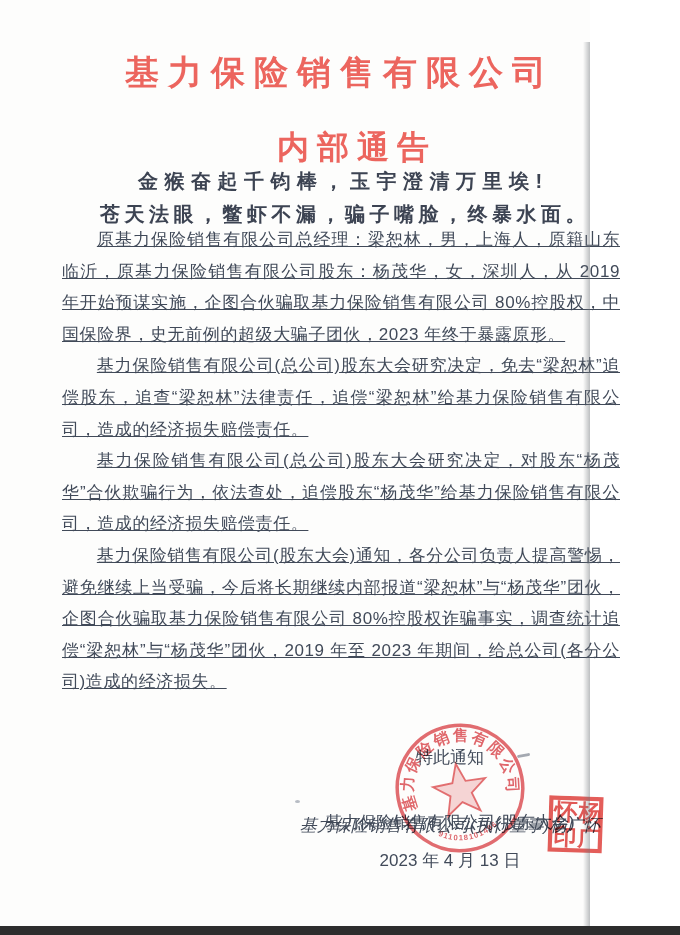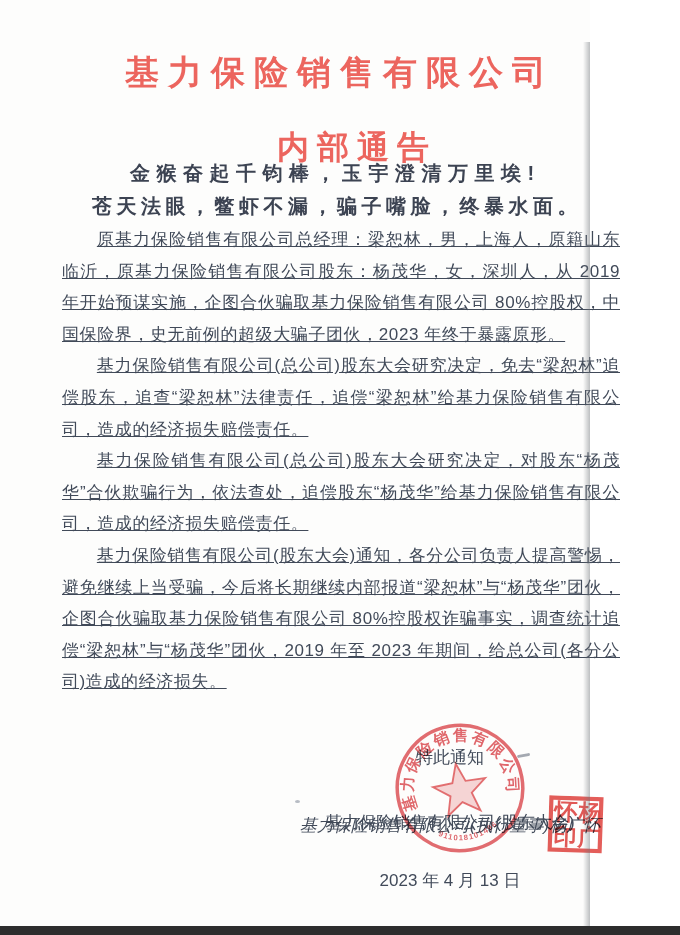--- a/index.html
+++ b/index.html
@@ -19,39 +19,39 @@
     font-size:34px;font-weight:bold;letter-spacing:9px;
     white-space:nowrap;
   }
   .doc-subtitle{
     position:absolute;top:109px;left:0;width:680px;margin:17px;
     text-align:center;color:#ec655e;
     font-size:32px;font-weight:bold;letter-spacing:8px;
     white-space:nowrap;
   }
   .slogan{
-    position:absolute;margin:4px;
+    position:absolute;margin:12px;
     font-weight:bold;color:#3c4352;font-size:20px;white-space:nowrap;
   }
   .slogan-1{top:156px;left:126px;letter-spacing:6.5px;}
   .slogan-2{top:189px;left:88px;letter-spacing:4.5px;}
   .body-text{
     position:absolute;top:224px;left:62px;width:558px;
     font-size:17px;line-height:31.6px;letter-spacing:0.6px;
     text-align:justify;color:#414a59;
   }
   .body-text p{margin:0;text-indent:2.05em;text-decoration:underline;}
   .close-line{
     position:absolute;left:280px;width:340px;
     text-align:center;font-size:17px;color:#414a59;white-space:nowrap;
   }
   .close-notice{top:746px;}
   .close-sig1{top:779px;margin-top:32px;}
   .close-sig2{top:814px;font-style:italic;}
-  .close-date{top:849px;margin-top:20px;}
+  .close-date{top:849px;}
   .seal-round{
     position:absolute;left:388px;top:716px;width:144px;height:144px;
     transform:rotate(-10deg);
     mix-blend-mode:multiply;opacity:0.92;
   }
   .seal-square{
     position:absolute;left:548px;top:796px;width:64px;height:58px;
     transform:rotate(2deg);
     mix-blend-mode:multiply;opacity:0.95;
   }

